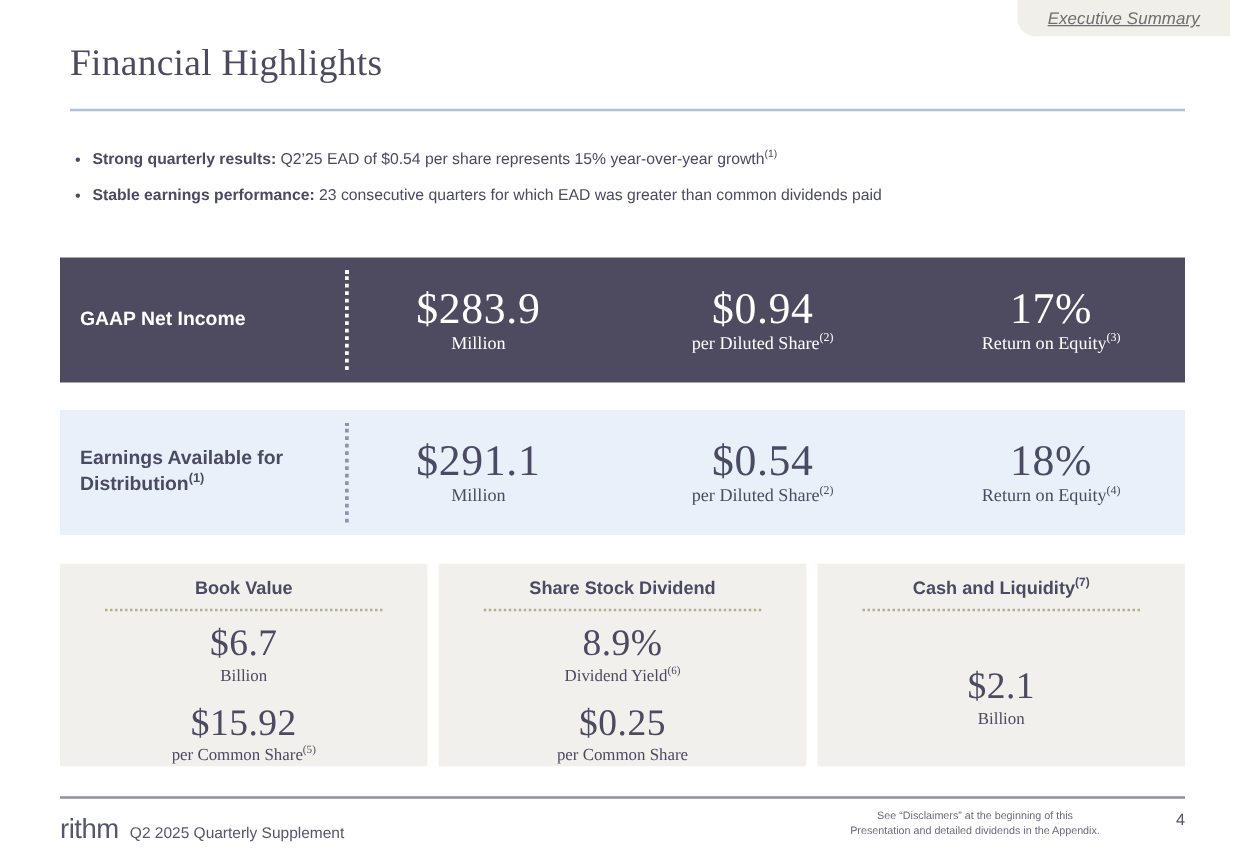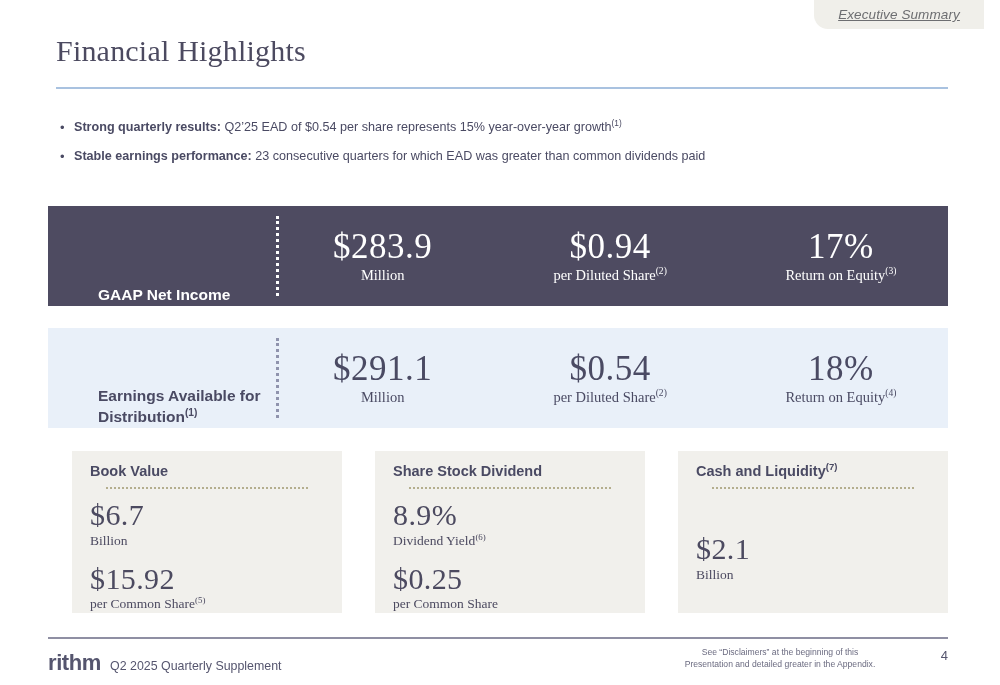--- a/index.html
+++ b/index.html
@@ -102,22 +102,22 @@
   }
   .band-light {
     top: 328px;
     height: 100px;
     background: #e9f0f9;
     color: #4a4a63;
   }
   .band-label {
     flex: 0 0 228px;
     display: flex;
-    align-items: flex-end;
-    padding-left: 50px;
+    align-items: center;
+    padding-left: 16px;
     box-sizing: border-box;
     font-size: 15.5px;
     font-weight: bold;
     line-height: 1.35;
   }
   .band-divider {
     flex: 0 0 0px;
     width: 0;
     border-left: 3px dotted #ffffff;
     margin: 10px 0 10px 0;
@@ -156,23 +156,22 @@
     width: 900px;
     display: flex;
     gap: 9px;
   }
   .card {
     flex: 1 1 0;
     background: #f1f0ec;
     height: 162px;
     box-sizing: border-box;
     padding: 12px 18px 0 18px;
-    text-align: left;
+    text-align: center;
     position: relative;
-    margin-left: 24px;
   }
   .card-title {
     font-size: 14.5px;
     font-weight: bold;
     color: #4a4a63;
     line-height: 1.2;
   }
   .card-sep {
     margin: 7px auto 0 auto;
     width: 86%;
@@ -222,21 +221,21 @@
     position: absolute;
     left: 0;
     top: 6px;
     display: flex;
     align-items: baseline;
   }
   .logo {
     font-size: 22px;
     color: #55556e;
     letter-spacing: -0.4px;
-    font-weight: 700;
+    font-weight: 400;
   }
   .footer-sub {
     font-size: 12.4px;
     color: #55556e;
     margin-left: 9px;
   }
   .footer-note {
     position: absolute;
     right: 38px;
     top: 2px;
@@ -367,16 +366,16 @@
 </div>
 
 <div class="footer-rule"></div>
 <div class="footer">
   <div class="footer-left">
     <span class="logo">rithm</span>
     <span class="footer-sub">Q2 2025 Quarterly Supplement</span>
   </div>
   <div class="footer-note">
     <div>See “Disclaimers” at the beginning of this</div>
-    <div>Presentation and detailed greater in the Appendix.</div>
+    <div>Presentation and detailed dividends in the Appendix.</div>
   </div>
   <div class="footer-page">4</div>
 </div>
 
 </body></html>

